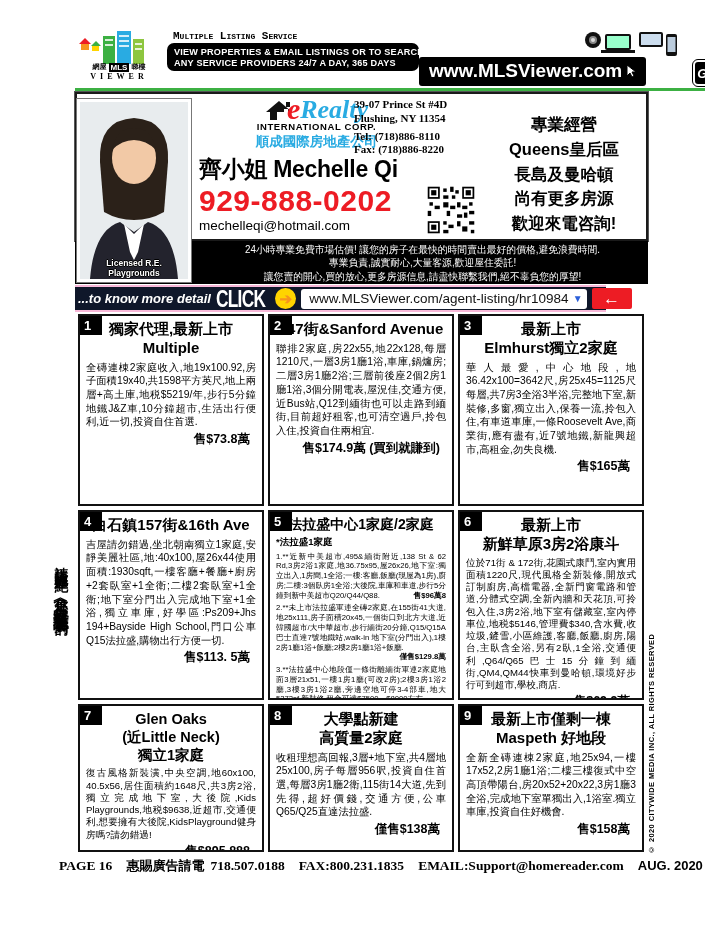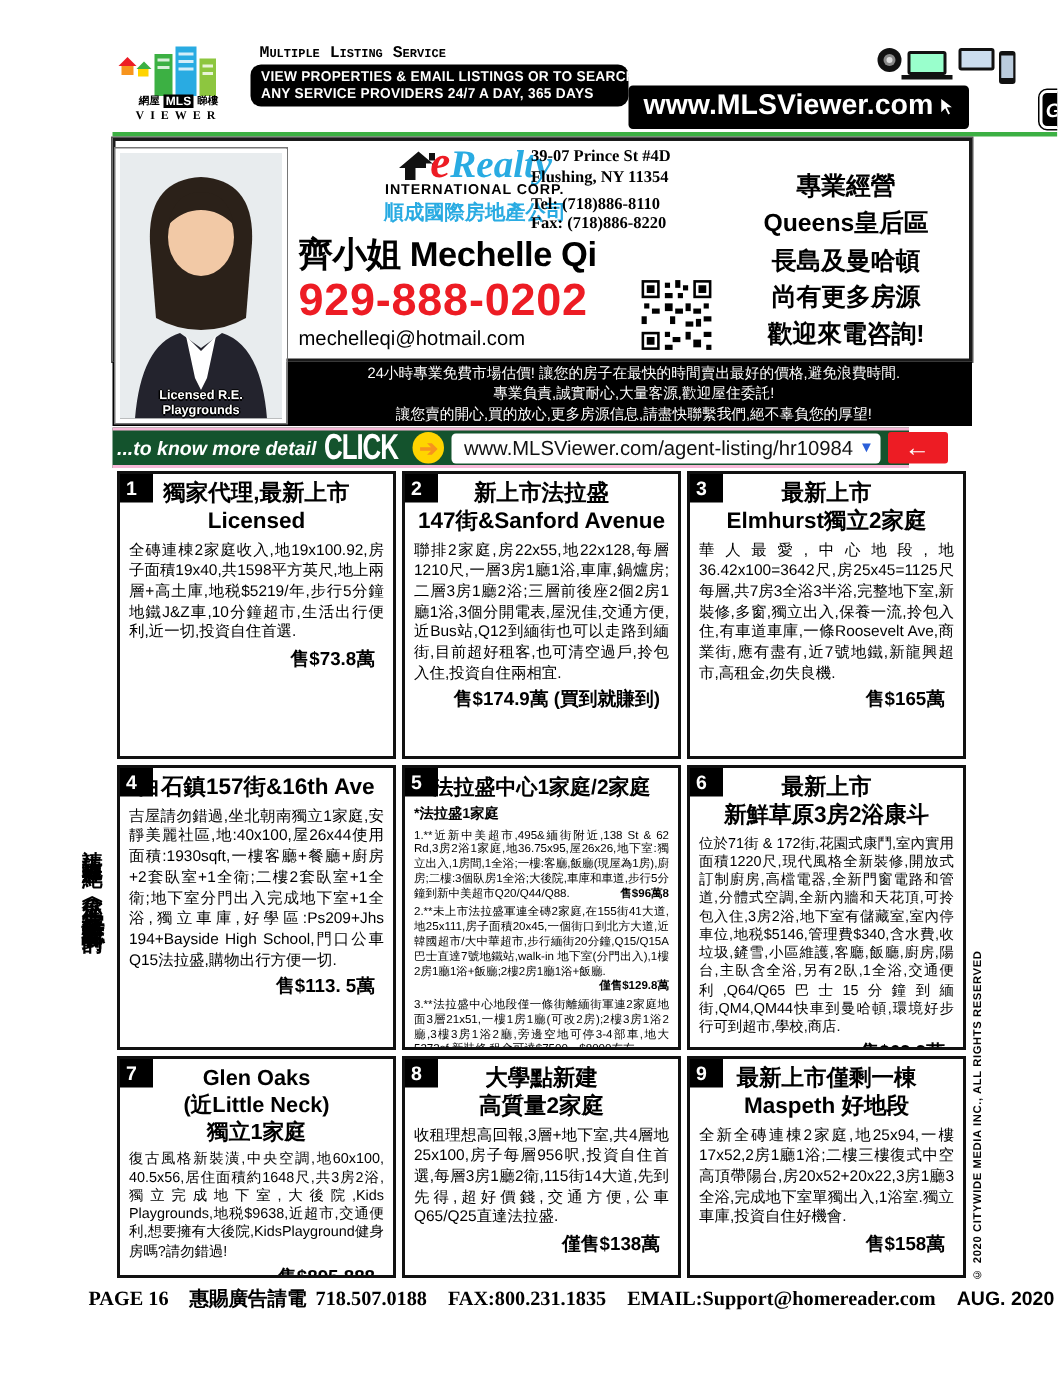--- a/index.html
+++ b/index.html
@@ -46,21 +46,21 @@
   .addr .gap { height:4px; }
   .qr { position:absolute; right:6px; bottom:4px; width:50px; height:50px; }
   .card-right { width:164px; flex:none; text-align:center; padding-top:18px; font-weight:bold; font-size:16.5px; line-height:1.5; white-space:nowrap; }
 
   
   .promo { position:absolute; left:75px; top:241px; width:573px; height:43px; background:#000; color:#fff;
            display:flex; flex-direction:column; justify-content:flex-end; padding-left:122px; text-align:center; }
   .promo div { font-size:10px; line-height:1.38; white-space:nowrap; transform:scaleX(0.98); }
 
   
-  .clickbar { position:absolute; left:75px; top:285px; width:531px; height:27px; background:#14532d;
+  .clickbar { position:absolute; left:75px; top:285px; width:531px; height:27px; background:#0f172a;
               border-top:2px solid #f8b8d8; border-bottom:2px solid #f8b8d8;
               display:flex; align-items:center; padding:0 3px; gap:5px; }
   .ck-label { color:#fff; font-weight:bold; font-style:italic; font-size:13px; white-space:nowrap; }
   .ck-click { color:#fff; font-weight:bold; font-size:24px; letter-spacing:-1px; transform:scaleX(0.72); transform-origin:left; margin-right:-14px; white-space:nowrap; }
   .ck-circle { width:21px; height:21px; border-radius:50%; background:#ffd400; color:#f7941d; font-weight:bold; font-size:15px; display:flex; align-items:center; justify-content:center; flex:none; }
   .ck-urlbox { flex:1; background:#fff; border-radius:3px; height:20px; display:flex; align-items:center; padding:0 4px 0 8px; gap:4px; }
   .ck-url { font-size:13.5px; color:#111; white-space:nowrap; flex:1; }
   .ck-chevron { color:#2b5fd9; font-size:10px; }
   .ck-back { width:40px; height:21px; background:#ed1c24; color:#fff; font-weight:bold; font-size:17px; display:flex; align-items:center; justify-content:center; border-radius:2px; flex:none; }
 
@@ -252,30 +252,29 @@
     </span>
     <span class="ck-back">←</span>
   </div>
 
   <div class="grid">
 
     <div class="cell">
       <div class="badge">1</div>
       <div class="ctitle">
         <div>獨家代理,最新上市</div>
-        <div>Licensed</div>
+        <div>Multiple</div>
       </div>
       <div class="cbody">全磚連棟2家庭收入,地19x100.92,房子面積19x40,共1598平方英尺,地上兩層+高土庫,地税$5219/年,步行5分鐘地鐵J&amp;Z車,10分鐘超市,生活出行便利,近一切,投資自住首選.</div>
       <div class="cprice">售$73.8萬</div>
     </div>
 
     <div class="cell">
       <div class="badge">2</div>
       <div class="ctitle">
-        <div>新上市法拉盛</div>
         <div>147街&amp;Sanford Avenue</div>
       </div>
       <div class="cbody">聯排2家庭,房22x55,地22x128,每層1210尺,一層3房1廳1浴,車庫,鍋爐房;二層3房1廳2浴;三層前後座2個2房1廳1浴,3個分開電表,屋況佳,交通方便,近Bus站,Q12到緬街也可以走路到緬街,目前超好租客,也可清空過戶,拎包入住,投資自住兩相宜.</div>
       <div class="cprice">售$174.9萬 (買到就賺到)</div>
     </div>
 
     <div class="cell">
       <div class="badge">3</div>
       <div class="ctitle">
         <div>最新上市</div>

